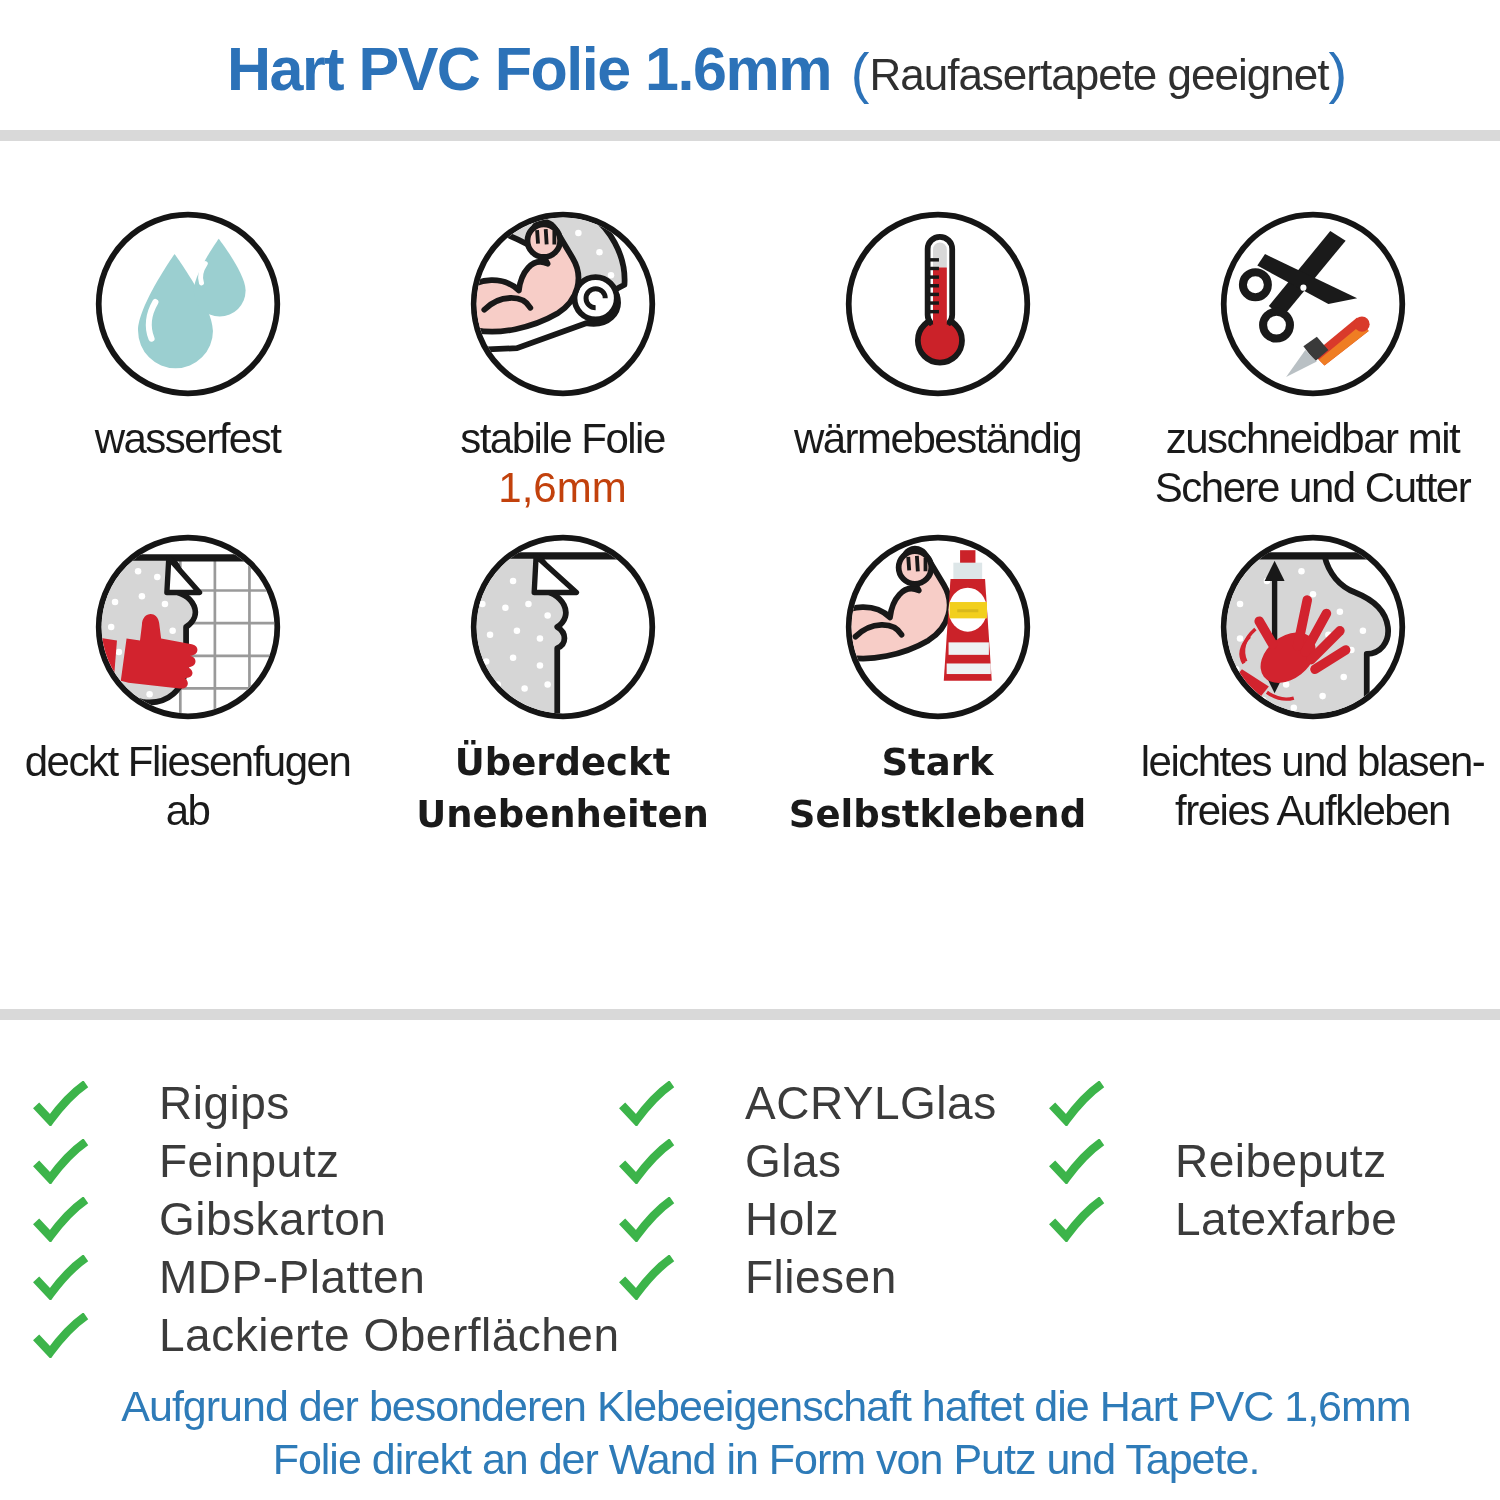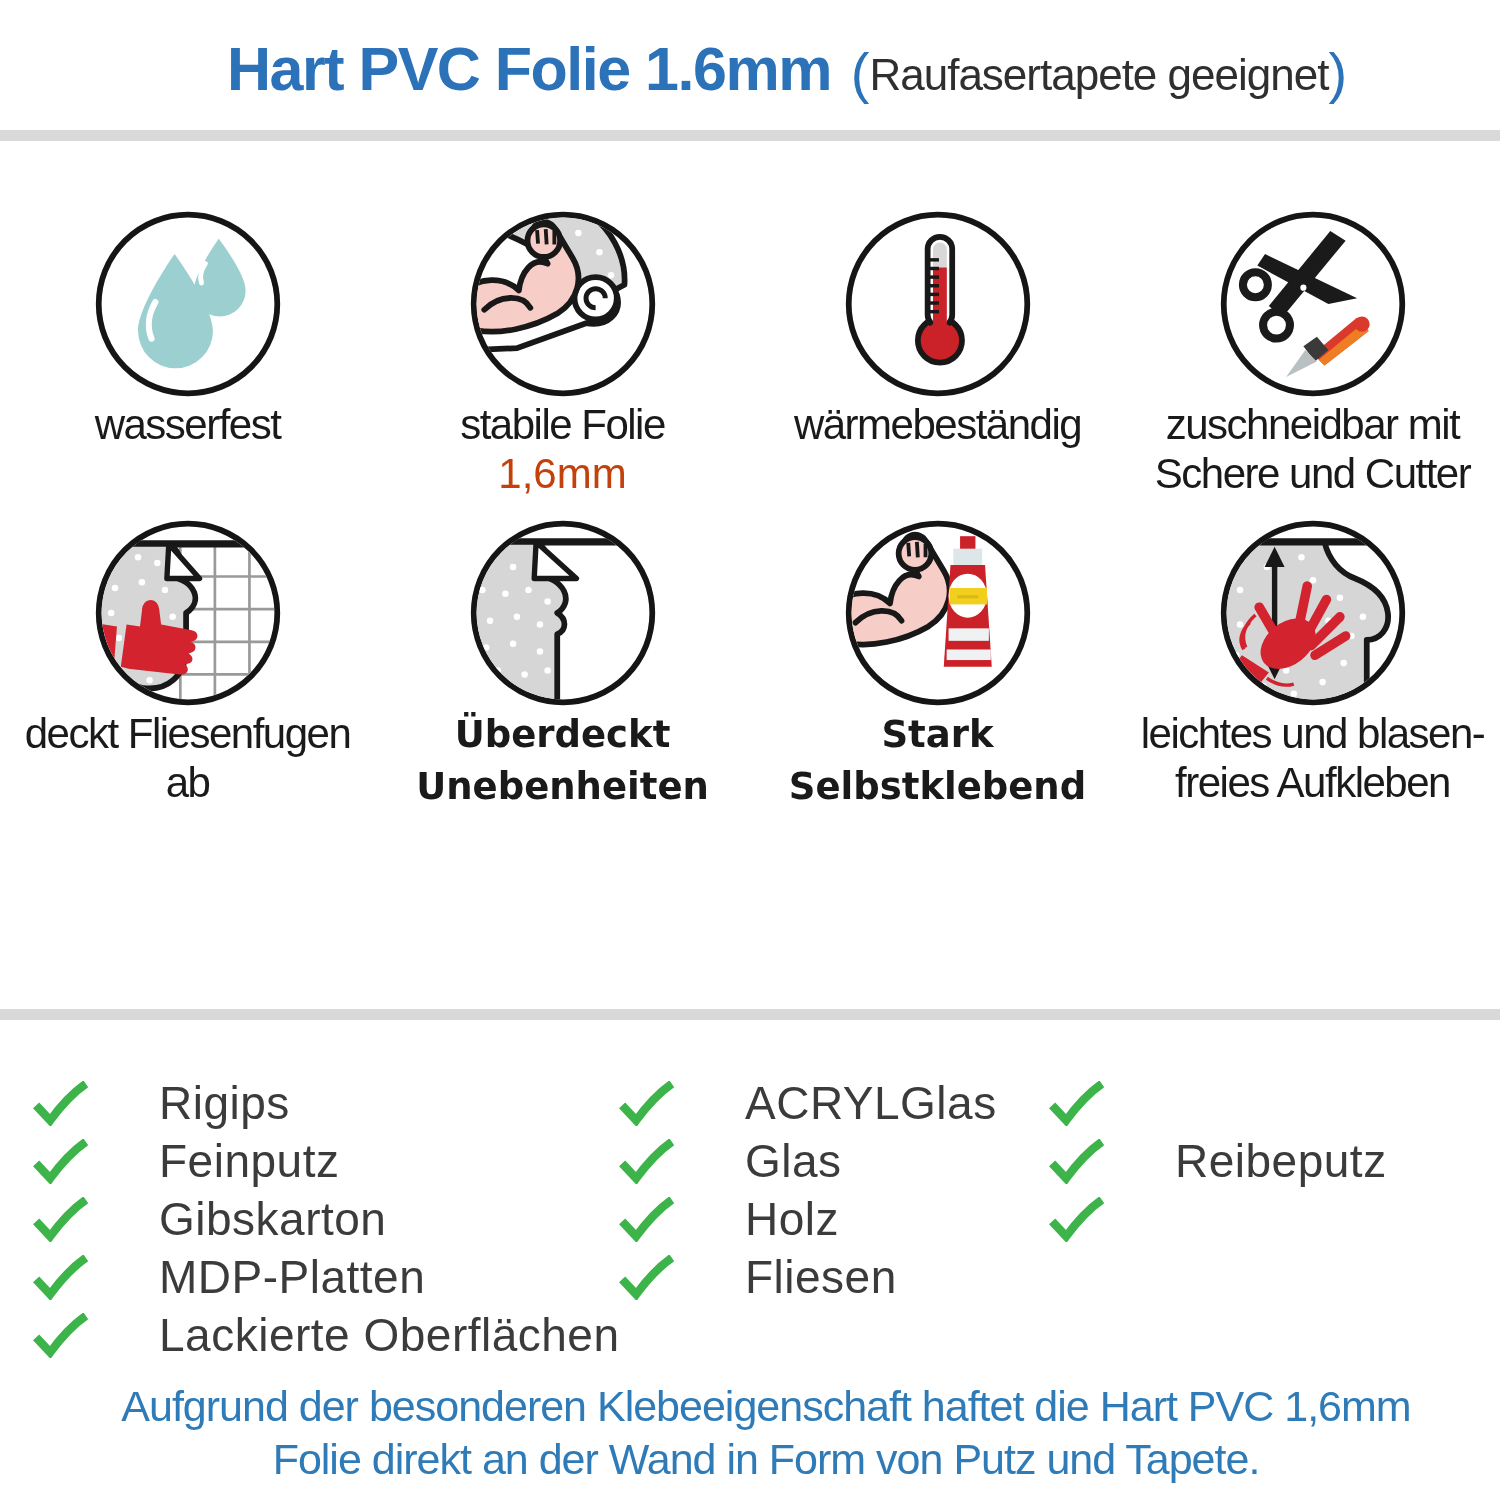--- a/index.html
+++ b/index.html
@@ -10,24 +10,24 @@
   .title-wrap{position:absolute;top:34px;left:0;width:1500px;text-align:center;white-space:nowrap;margin-left:37px;}
   .title-main{font-size:61px;font-weight:600;color:#2c72b8;letter-spacing:-1.5px;}
   .title-paren{font-size:56px;font-weight:400;color:#2c72b8;vertical-align:-2px;}
   .title-note{font-size:44px;font-weight:400;color:#2f2f2f;letter-spacing:-1px;}
 
   .bar{position:absolute;left:0;width:1500px;height:11px;background:#d9d9d9;}
   .bar1{top:130px;} .bar2{top:1009px;}
 
   
   .featrow{position:absolute;left:0;width:1500px;display:flex;}
-  .row1{top:208px;} .row2{top:517px;}
+  .row1{top:208px;} .row2{top:531px;}
   .cell{width:375px;display:flex;flex-direction:column;align-items:center;}
   .badge{width:192px;height:192px;display:block;}
-  .flabel{text-align:center;color:#1a1a1a;font-size:42px;line-height:49px;letter-spacing:-1.5px;}
+  .flabel{margin-top:14px;text-align:center;color:#1a1a1a;font-size:42px;line-height:49px;letter-spacing:-1.5px;}
   .flabel.bold{font-family:"DejaVu Sans",sans-serif;font-size:37px;font-weight:600;letter-spacing:0;line-height:52px;}
   .l{display:block;}
   .l.red{color:#c2410c;letter-spacing:0;}
 
   
   .surf-heading{position:absolute;top:918px;left:0;width:1500px;text-align:center;
                 font-size:66px;color:#3793d4;letter-spacing:0;}
   .col{position:absolute;top:1074px;}
   .col1{left:32px;} .col2{left:618px;} .col3{left:1048px;}
   .item{display:flex;align-items:center;height:58px;gap:47px;}
@@ -382,20 +382,21 @@
     <div class="item">
       <svg class="check" viewBox="0 0 60 48">
           <path d="M4 26 L19 42 C30 27 44 12 57 3" fill="none" stroke="#3cb44a" stroke-width="9"></path>
         </svg>
       <span class="item-label">Reibeputz</span>
     </div>
     <div class="item">
       <svg class="check" viewBox="0 0 60 48">
           <path d="M4 26 L19 42 C30 27 44 12 57 3" fill="none" stroke="#3cb44a" stroke-width="9"></path>
         </svg>
+      <span class="item-label">Latexfarbe</span>
     </div>
   </div>
 
   <div class="footer">
     <div>Aufgrund der besonderen Klebeeigenschaft haftet die Hart PVC 1,6mm</div>
     <div>Folie direkt an der Wand in Form von Putz und Tapete.</div>
   </div>
 
 </div>
 

